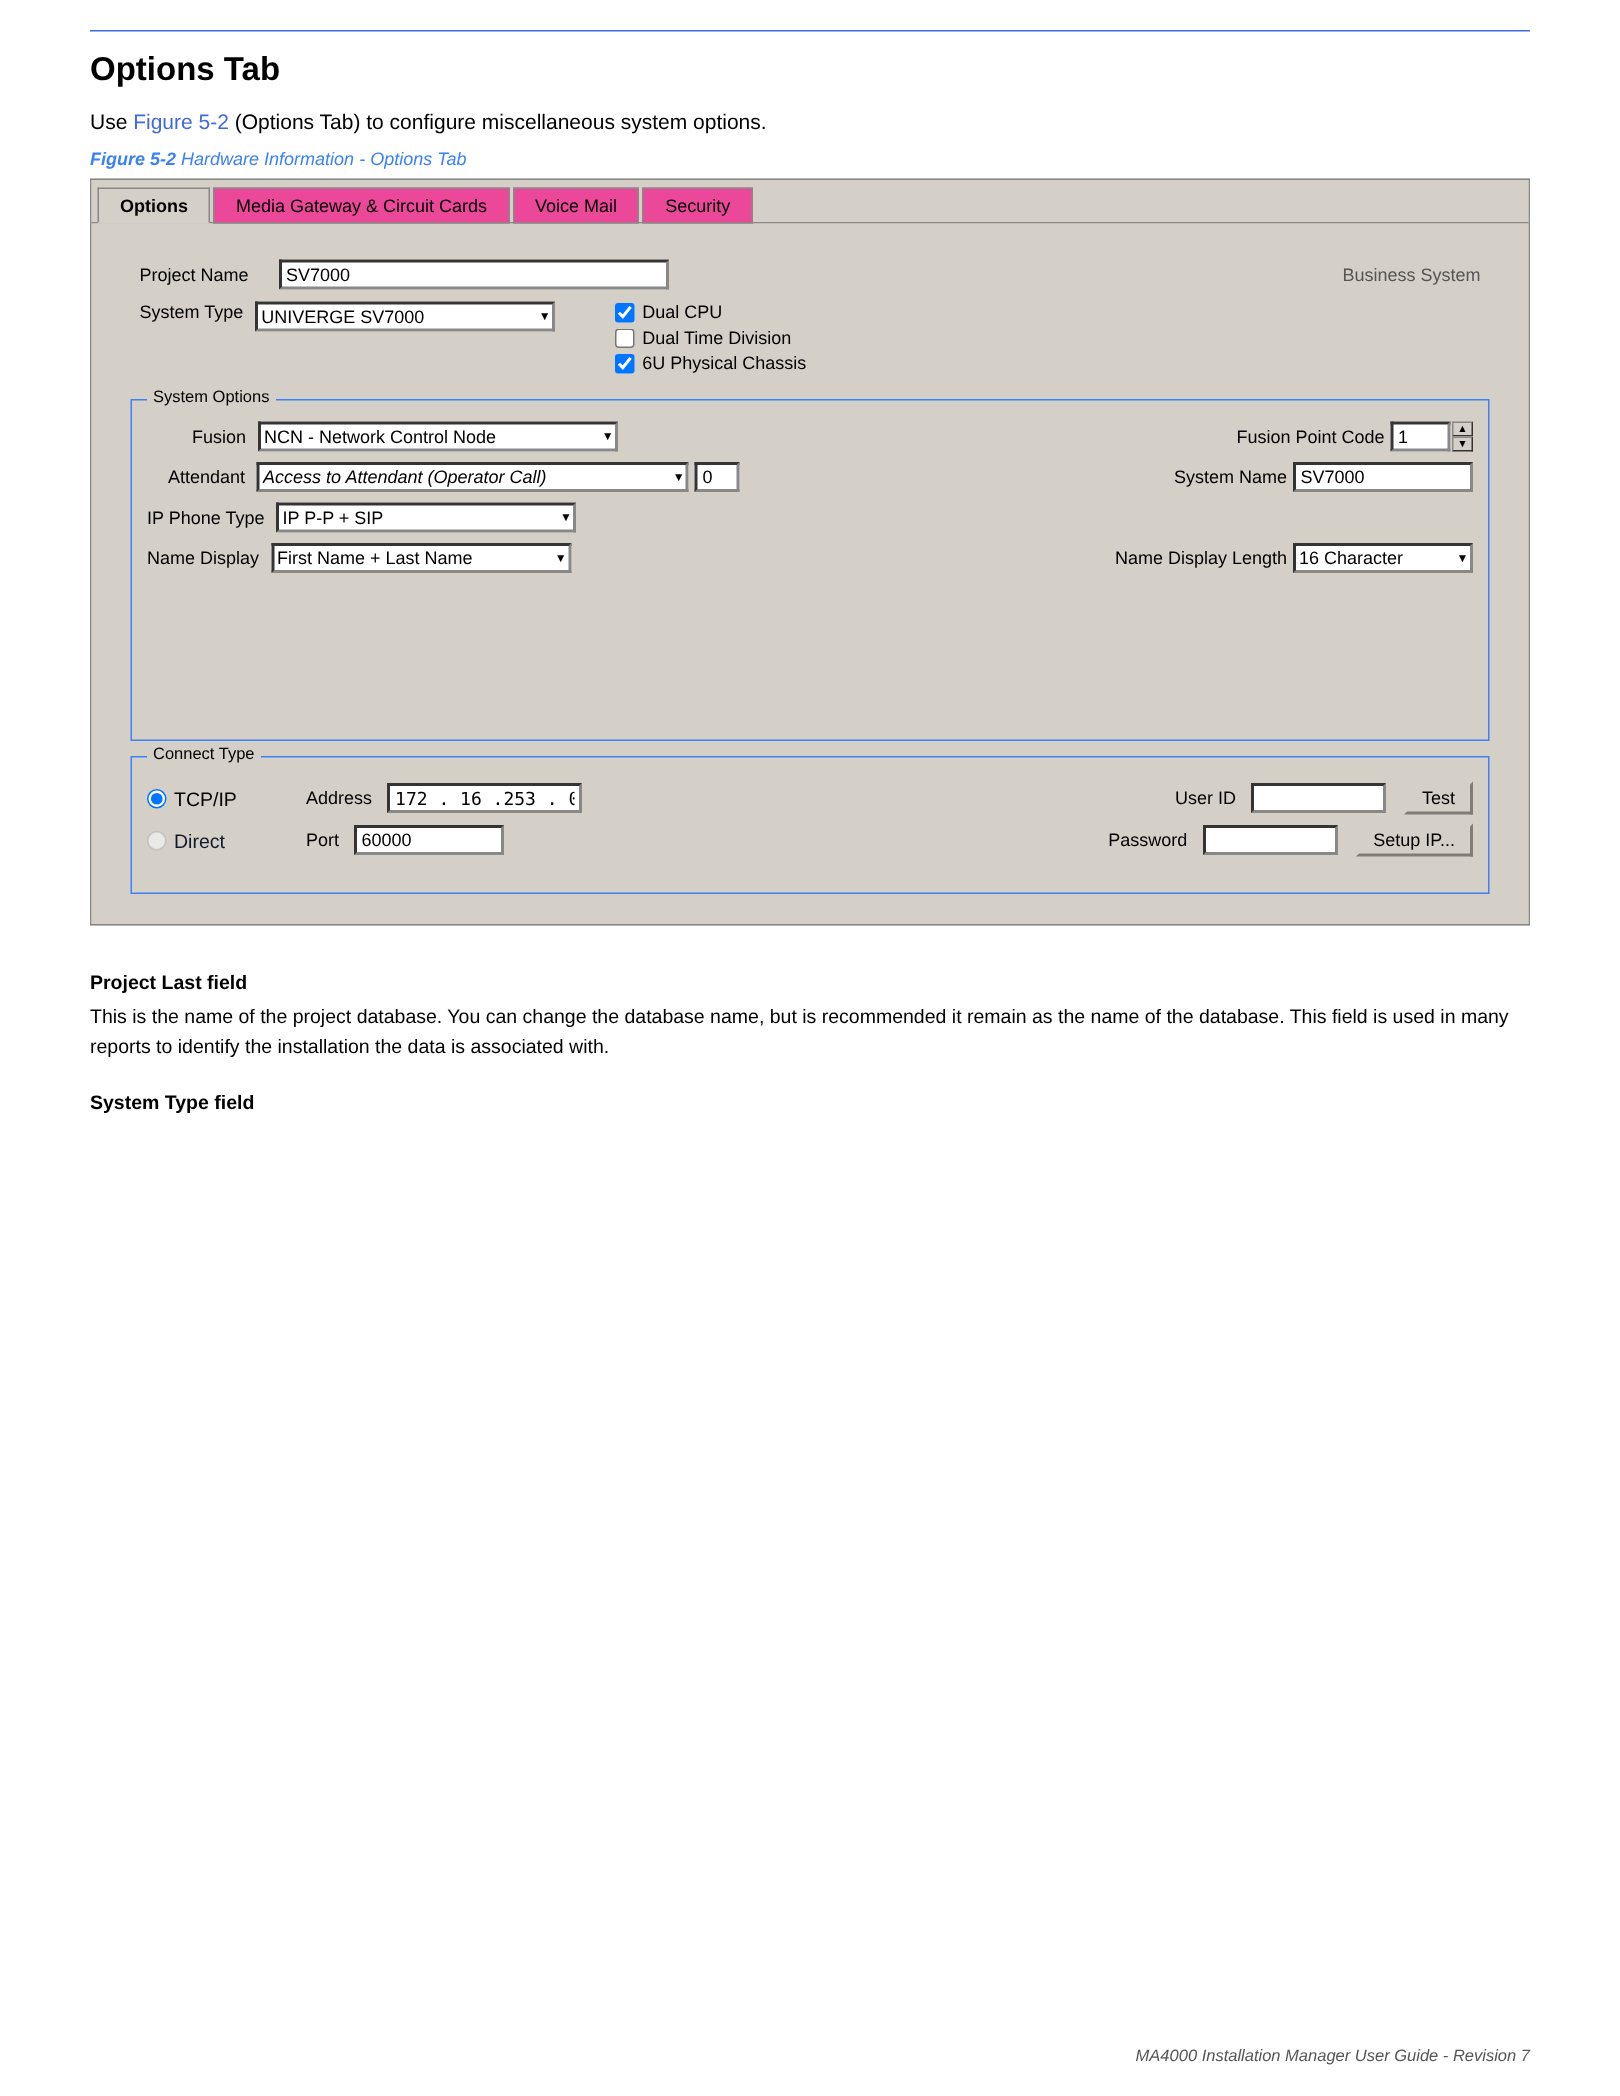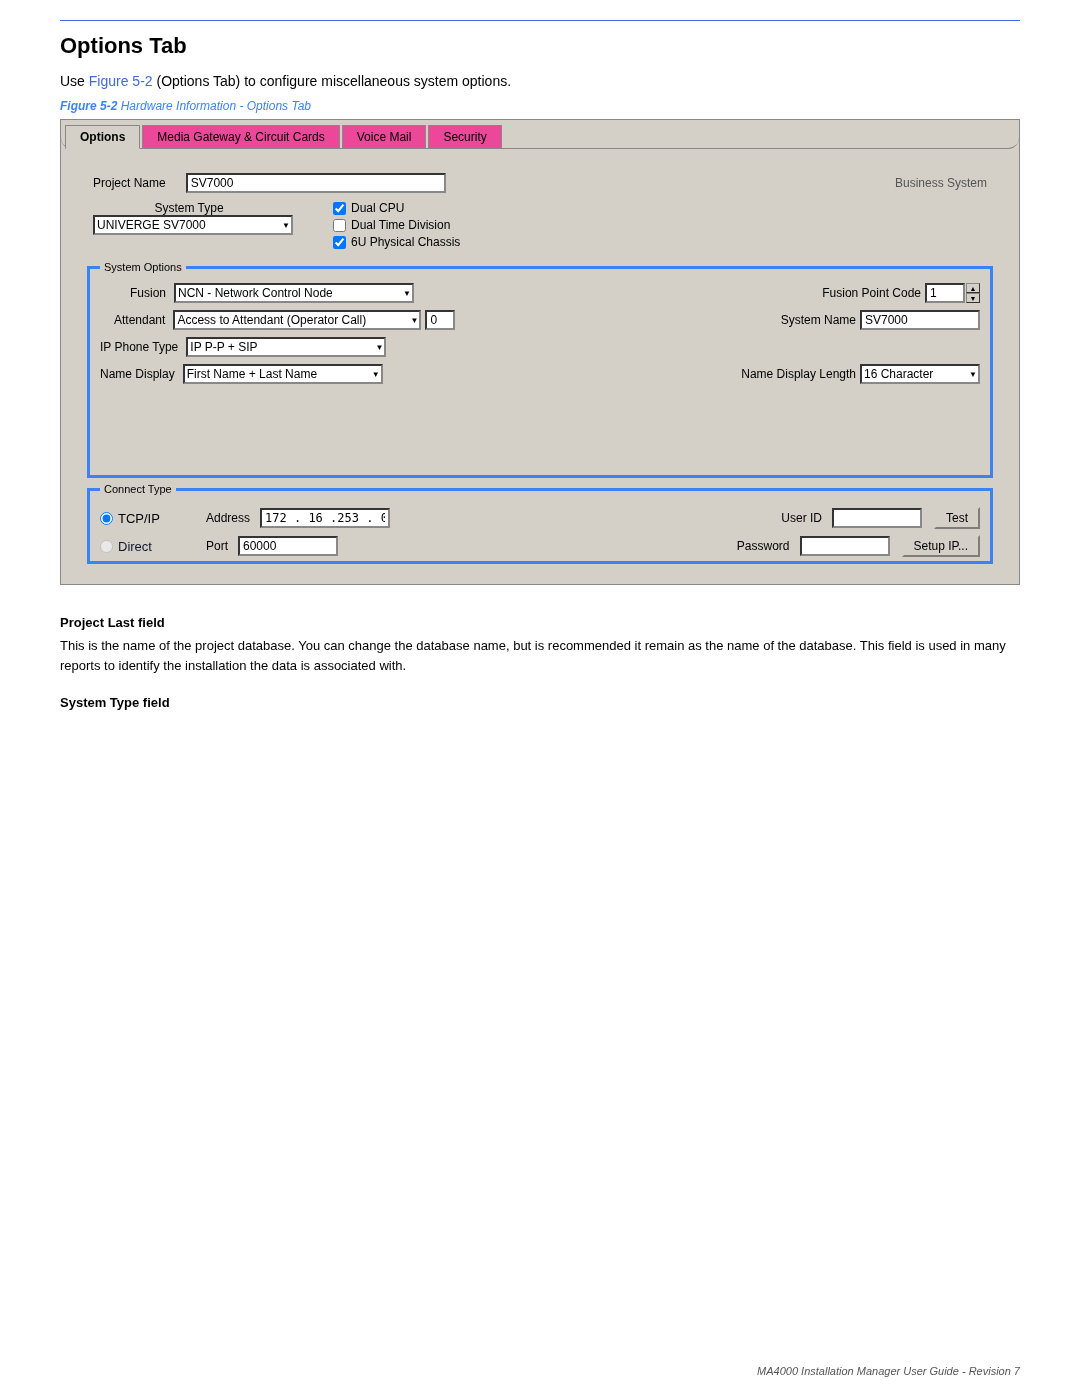--- a/index.html
+++ b/index.html
@@ -78,21 +78,20 @@
       margin-bottom: 30px;
     }
 
     
     .tab-bar {
       display: flex;
       align-items: flex-start;
       background: #d4d0c8;
       padding: 4px 0 0 4px;
       border-bottom: 1px solid #888;
-      border-radius: 11px;
     }
     .tab {
       padding: 4px 14px;
       border: 1px solid #888;
       background: #d4d0c8;
       cursor: pointer;
       font-size: 12px;
       margin-right: 2px;
       position: relative;
       bottom: -1px;
@@ -194,22 +193,22 @@
     
     .business-system-label {
       font-size: 12px;
       margin-left: auto;
       padding-left: 20px;
       color: #555;
     }
 
     
     .groupbox {
-      border: 3px solid #3b82f6;
-      padding: 8px 10px 4px 10px;
+      border: 1px solid #3b82f6;
+      padding: 8px 10px 24px 10px;
       margin: 8px 0;
       position: relative;
     }
     .groupbox-title {
       position: absolute;
       top: -8px;
       left: 10px;
       background: #d4d0c8;
       padding: 0 4px;
       font-size: 11px;
@@ -369,21 +368,21 @@
 
       <div class="top-form-area">
 
         <div class="project-row">
           <span class="form-label gap-right-8">Project Name</span>
           <input type="text" class="form-input form-input-wide" value="SV7000" style="">
           <span class="business-system-label">Business System</span>
         </div>
 
         <div class="system-type-row">
-          <div style="display:flex;align-items:center;flex-direction:column;">
+          <div style="display:flex;align-items:flex-start;">
             <span class="form-label gap-right-8">System Type</span>
             <div class="select-wrapper">
               <select class="form-select" style="width:200px;">
                 <option>UNIVERGE SV7000</option>
                 <option>NEAX IPX</option>
                 <option>NEAX IPX DM</option>
                 <option>UNIVERGE IPX</option>
                 <option>NEAX IPX UMG</option>
                 <option>UNIVERGE SV8500</option>
               </select>
@@ -425,21 +424,21 @@
             <div class="spinner-buttons">
               <button class="spinner-btn">▲</button>
               <button class="spinner-btn">▼</button>
             </div>
           </div>
         </div>
 
         <div class="form-row">
           <span class="form-label gap-right-8" style="margin-left:14px;">Attendant</span>
           <div class="select-wrapper">
-            <select class="form-select" style="width:248px;">
+            <select class="form-select" style="width:288px;font-style:italic;">
               <option>Access to Attendant (Operator Call)</option>
             </select>
           </div>
           <input type="text" class="form-input" style="width: 30px; margin-left: 4px;" value="0">
           <span style="flex:1;"></span>
           <span class="form-label gap-right-4">System Name</span>
           <input type="text" class="form-input" style="width: 120px;" value="SV7000">
         </div>
 
         <div class="form-row">

